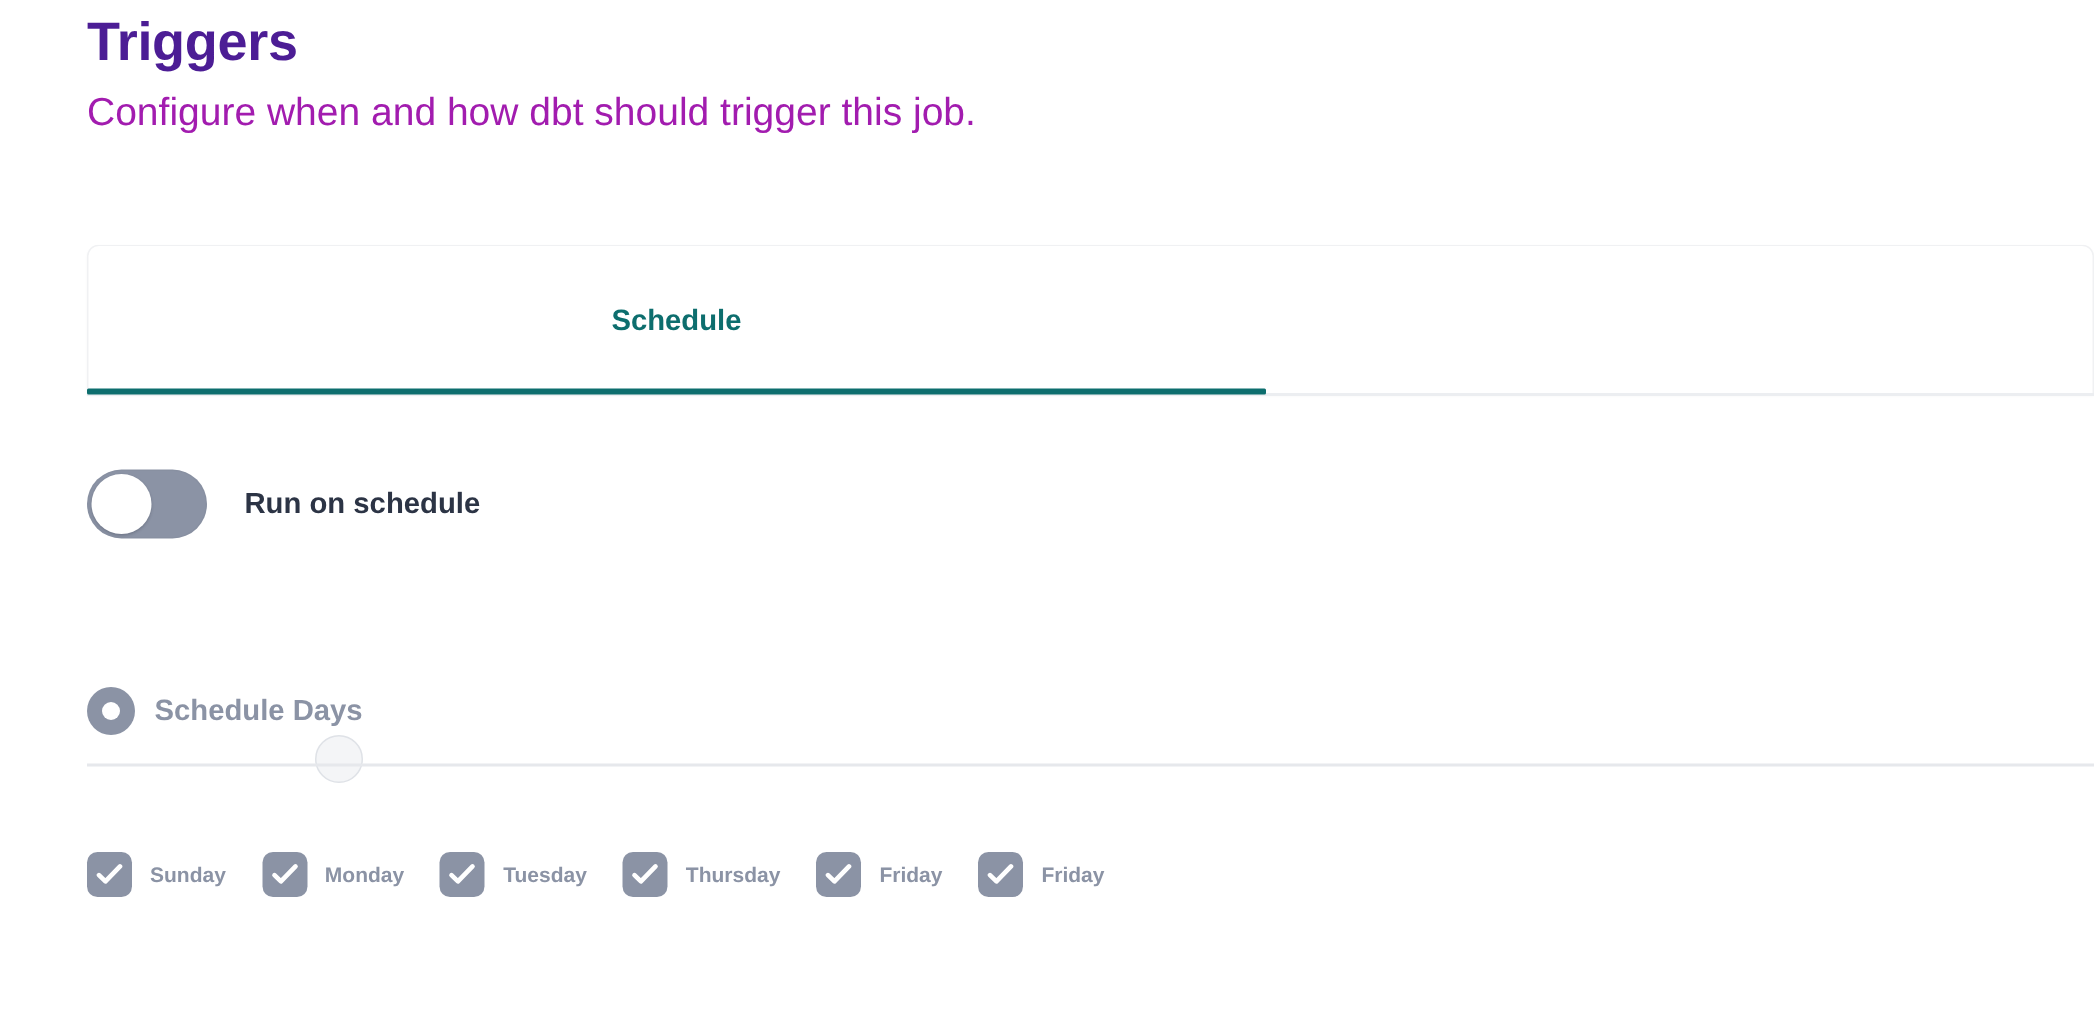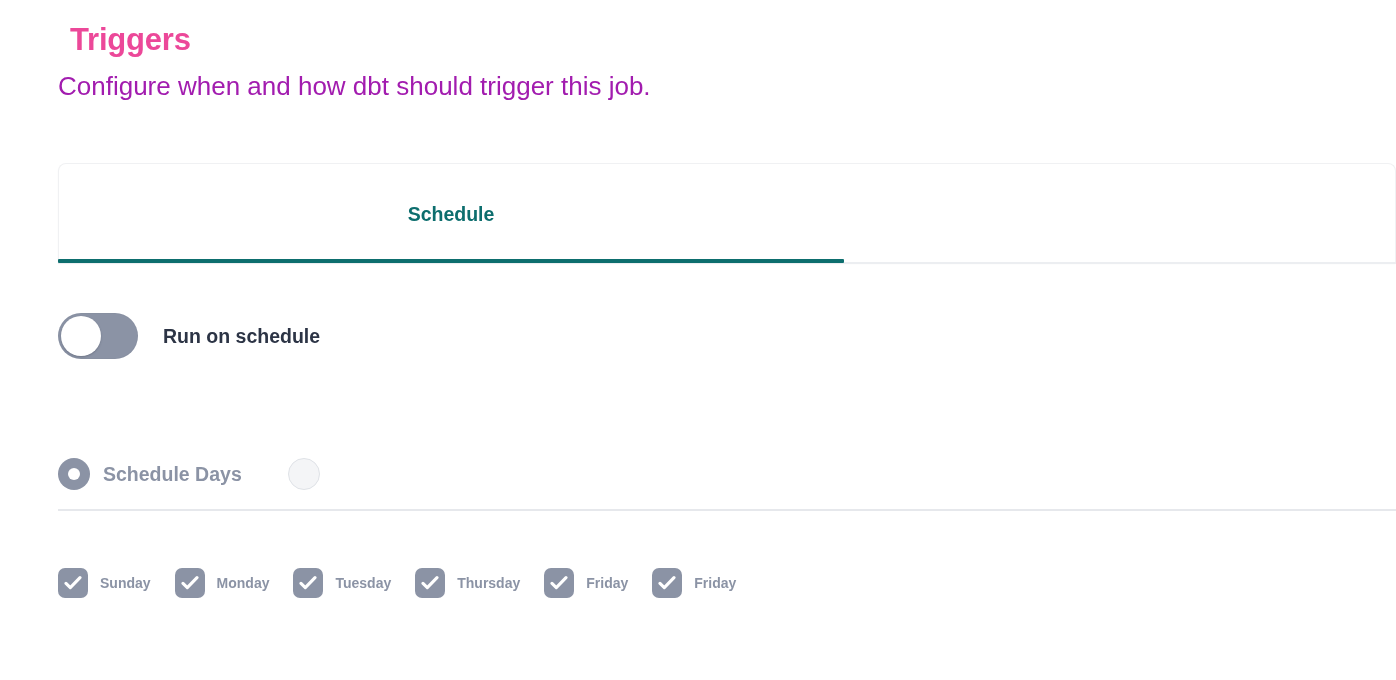--- a/index.html
+++ b/index.html
@@ -17,25 +17,25 @@
   }
 
   
   .page-header {
     position: absolute;
     left: 58px;
     top: 8px;
     width: 1300px;
   }
   .page-title {
-    margin: 12px;
-    font-size: 31px;
+    margin: 0;
+    font-size: 36px;
     line-height: 40px;
     font-weight: bold;
-    color: #ec4899;
+    color: #4c1d95;
     letter-spacing: -0.2px;
   }
   .page-subtitle {
     margin: 13px 0 0 0;
     font-size: 26px;
     line-height: 26px;
     font-weight: normal;
     color: #a21caf;
   }
 
@@ -133,20 +133,21 @@
     white-space: nowrap;
   }
 
   
   .radio-row {
     position: absolute;
     left: 58px;
     top: 458px;
     display: flex;
     align-items: flex-end;
+    flex-direction: column;
   }
   .radio-option {
     display: flex;
     align-items: center;
     cursor: default;
   }
   .radio-option + .radio-option {
     margin-left: 46px;
   }
   .radio {

